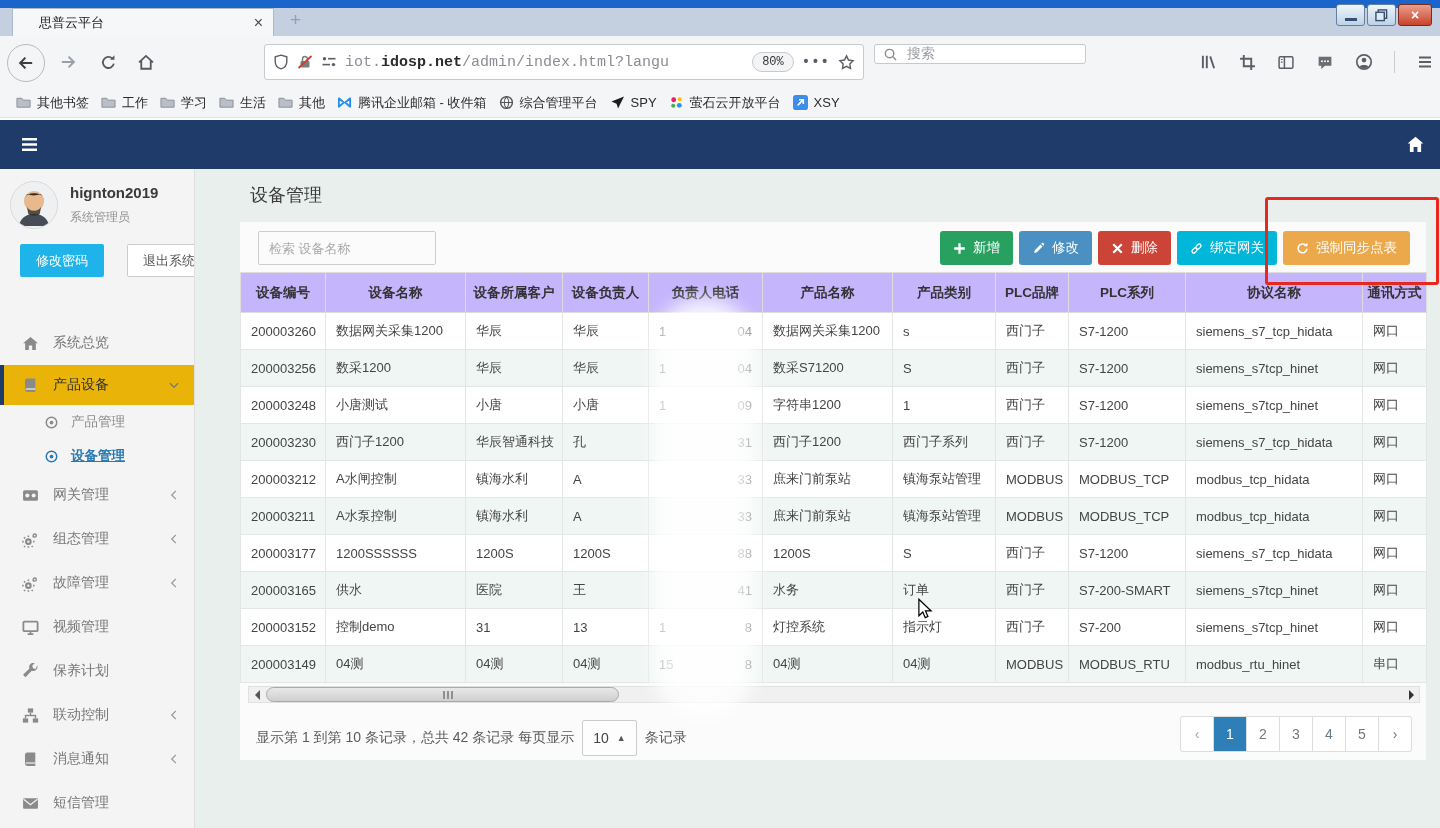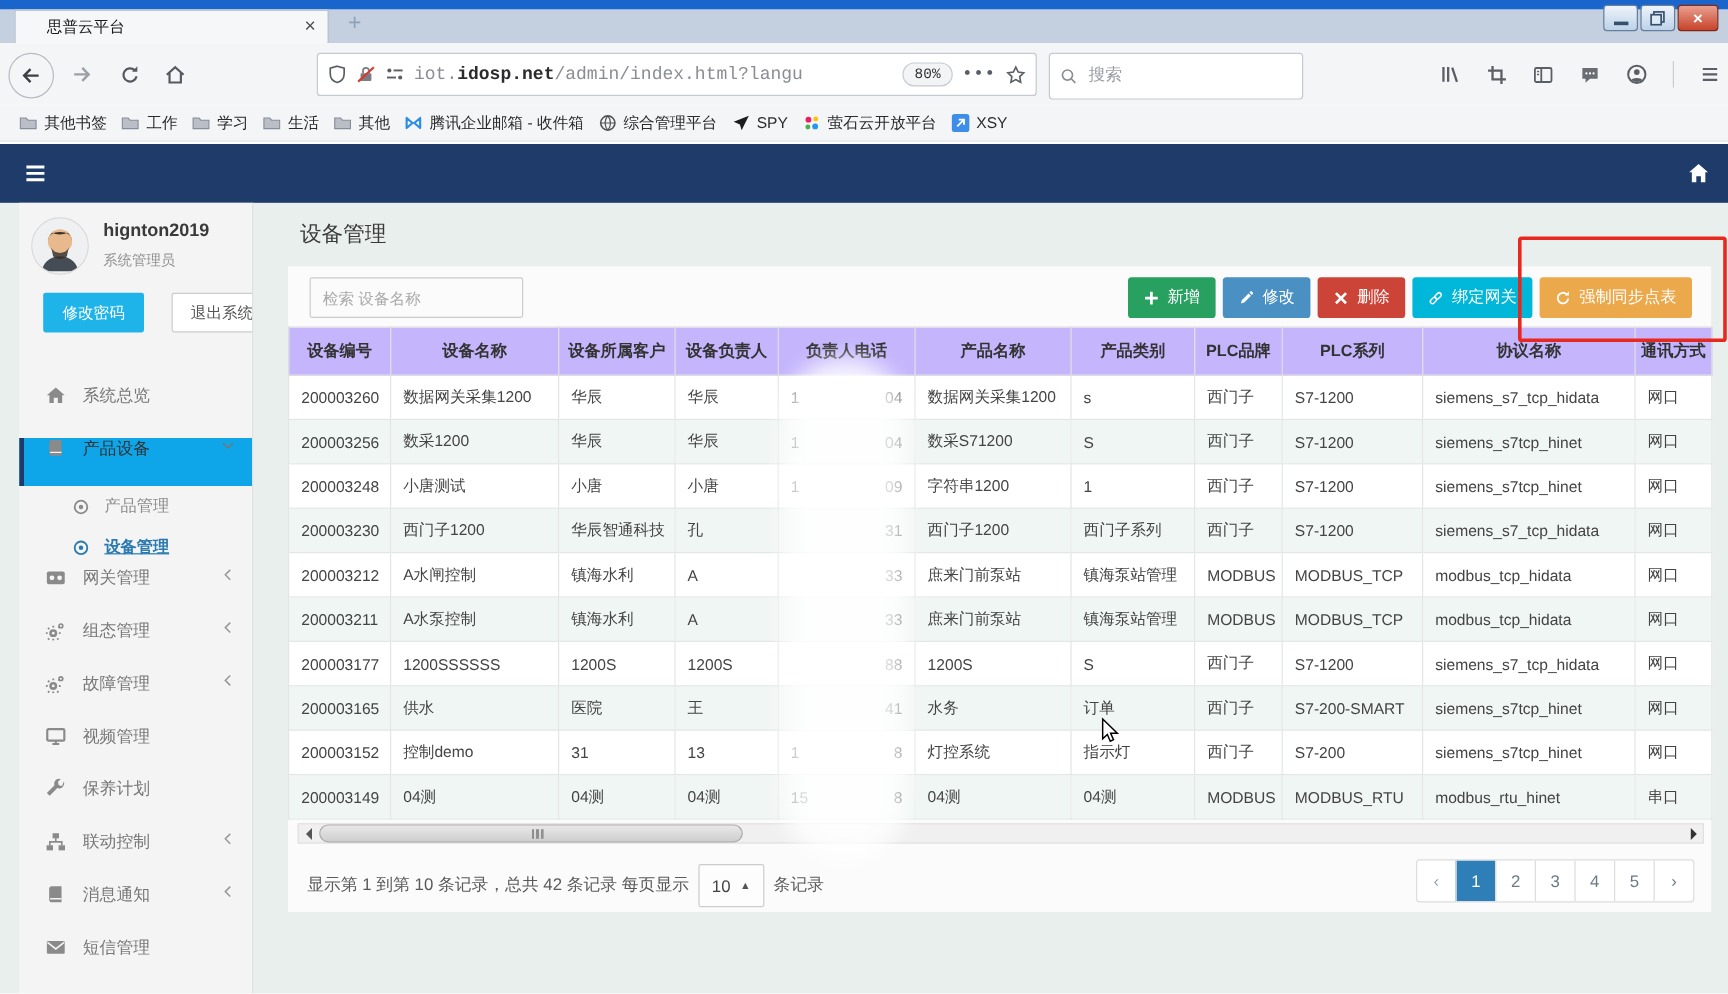--- a/index.html
+++ b/index.html
@@ -19,47 +19,47 @@
   .minbar{display:block;width:12px;height:3px;background:#35506e;margin-top:8px;}
   .toolbar{height:52px;background:#f4f5f7;position:relative;font-family:Liberation Mono, monospace;}
   .navbtn{position:absolute;top:8px;width:36px;height:36px;display:flex;align-items:center;justify-content:center;}
   .backcircle{left:7px;border:1px solid #b7bbc2;border-radius:50%;background:#f4f5f7;}
   .urlbar{position:absolute;left:264px;top:8px;width:600px;height:36px;background:#fff;border:1px solid #c6c9cf;border-radius:3px;box-sizing:border-box;display:flex;align-items:center;padding:0 8px;gap:8px;}
   .url-text{font-size:15px;color:#8a8d93;white-space:nowrap;position:relative;flex:1;overflow:hidden;}
   .url-text b{color:#2b2b2e;font-weight:bold;}
   .url-fade{position:absolute;right:0;top:0;bottom:0;width:46px;background:linear-gradient(90deg,rgba(255,255,255,0),#fff);}
   .zoom-pill{font-size:12px;color:#333;border:1px solid #c6c9cf;background:#f3f4f6;border-radius:10px;padding:2px 9px;}
   .dots{color:#5b5e66;font-size:14px;letter-spacing:1px;font-weight:bold;}
-  .searchbox{position:absolute;left:874px;top:8px;width:212px;height:39px;background:#fff;border:1px solid #c6c9cf;border-radius:3px;box-sizing:border-box;display:flex;align-items:center;padding:0 8px;gap:7px;}
+  .searchbox{position:absolute;left:874px;top:8px;width:212px;height:20px;background:#fff;border:1px solid #c6c9cf;border-radius:3px;box-sizing:border-box;display:flex;align-items:center;padding:0 8px;gap:7px;}
   .searchbox input{border:none;outline:none;font-size:14px;width:150px;background:transparent;color:#333;font-family:inherit;}
   .searchbox input::placeholder{color:#9a9da3;}
   .tb-icons{position:absolute;right:6px;top:8px;height:36px;display:flex;align-items:center;gap:21px;}
   .tb-divider{width:1px;height:22px;background:#c9ccd2;}
   .bookmarks{height:30px;background:#f4f5f7;display:flex;align-items:center;gap:12px;padding-left:16px;font-size:13px;color:#2b2b2e;border-bottom:1px solid #e2e4e8;box-sizing:border-box;}
   .bm{display:flex;align-items:center;gap:6px;white-space:nowrap;}
   .bm-ic svg{width:15px;height:15px;}
   
   .page{position:absolute;top:120px;left:0;width:1440px;height:708px;background:#e9efed;}
   .appbar{height:49px;background:#1f3b69;position:relative;}
   .appbar .bars{position:absolute;left:21px;top:17px;}
   .appbar .homer{position:absolute;right:15px;top:15px;}
-  .sidebar{position:absolute;top:49px;left:16px;width:195px;height:659px;background:#f4f4f4;border-right:1px solid #dfdfdf;box-sizing:border-box;overflow:hidden;}
+  .sidebar{position:absolute;top:49px;left:0;width:195px;height:659px;background:#f4f4f4;border-right:1px solid #dfdfdf;box-sizing:border-box;overflow:hidden;}
   .userpanel{padding:12px 0 0 10px;position:relative;height:128px;}
   .avatar{width:46px;height:46px;border-radius:50%;overflow:hidden;border:1px solid #d8d8d8;}
   .uname{position:absolute;left:70px;top:15px;font-size:15px;font-weight:bold;color:#3a3a3a;}
   .urole{position:absolute;left:70px;top:40px;font-size:12px;color:#919191;}
   .ubtns{position:absolute;left:20px;top:75px;display:flex;gap:23px;}
   .btn-pwd{width:84px;height:33px;background:#1fb4e9;color:#fff;font-size:13px;border:none;border-radius:2px;font-family:inherit;}
   .btn-out{width:84px;height:33px;background:#fff;color:#555;font-size:13px;border:1px solid #ccc;border-radius:2px;font-family:inherit;}
   .menu{margin-top:12px;}
-  .menu-item{height:44px;display:flex;padding:0 14px 0 22px;gap:14px;font-size:14px;color:#777;position:relative;box-sizing:border-box;}
+  .menu-item{height:44px;display:flex;align-items:center;padding:0 14px 0 22px;gap:14px;font-size:14px;color:#777;position:relative;box-sizing:border-box;}
   .menu-item .mico{width:17px;height:17px;color:#8a8a8a;}
   .menu-item .mico svg{width:17px;height:17px;}
   .menu-item .mlabel{flex:1;}
-  .menu-item.parent-active{background:#0ea5e9;border-left:4px solid #1f3b69;padding-left:18px;color:#333;height:40px;}
+  .menu-item.parent-active{background:#eab308;border-left:4px solid #1f3b69;padding-left:18px;color:#333;height:40px;}
   .submenu-item{height:34px;display:flex;align-items:center;padding-left:44px;gap:12px;font-size:13.5px;color:#8b8b8b;}
   .submenu-item .mico{width:15px;height:15px;color:#8a8a8a;}
   .submenu-item .mico svg{width:15px;height:15px;}
   .submenu-item.active{color:#2a7ab0;}
   .submenu-item.active .mlabel{text-decoration:underline;font-weight:bold;}
   .submenu-item.active .mico{color:#2a7ab0;}
   .chev svg{width:12px;height:12px;}
   
   .content{position:absolute;top:49px;left:230px;width:1210px;height:659px;}
   .pgtitle{position:absolute;left:20px;top:14px;font-size:18px;color:#3a3a3a;}

